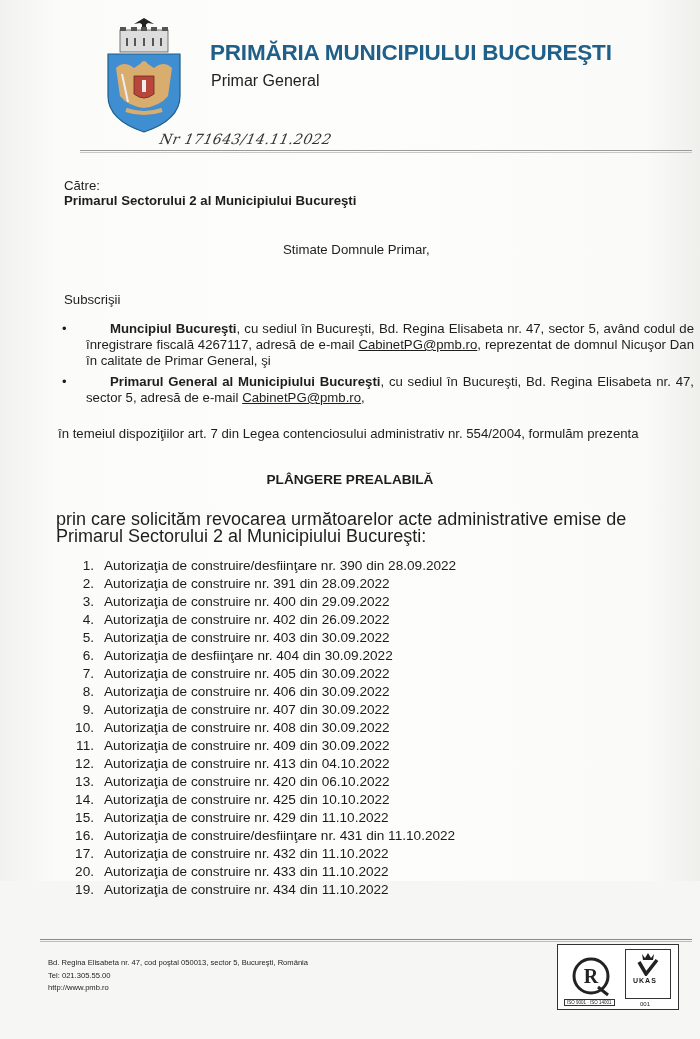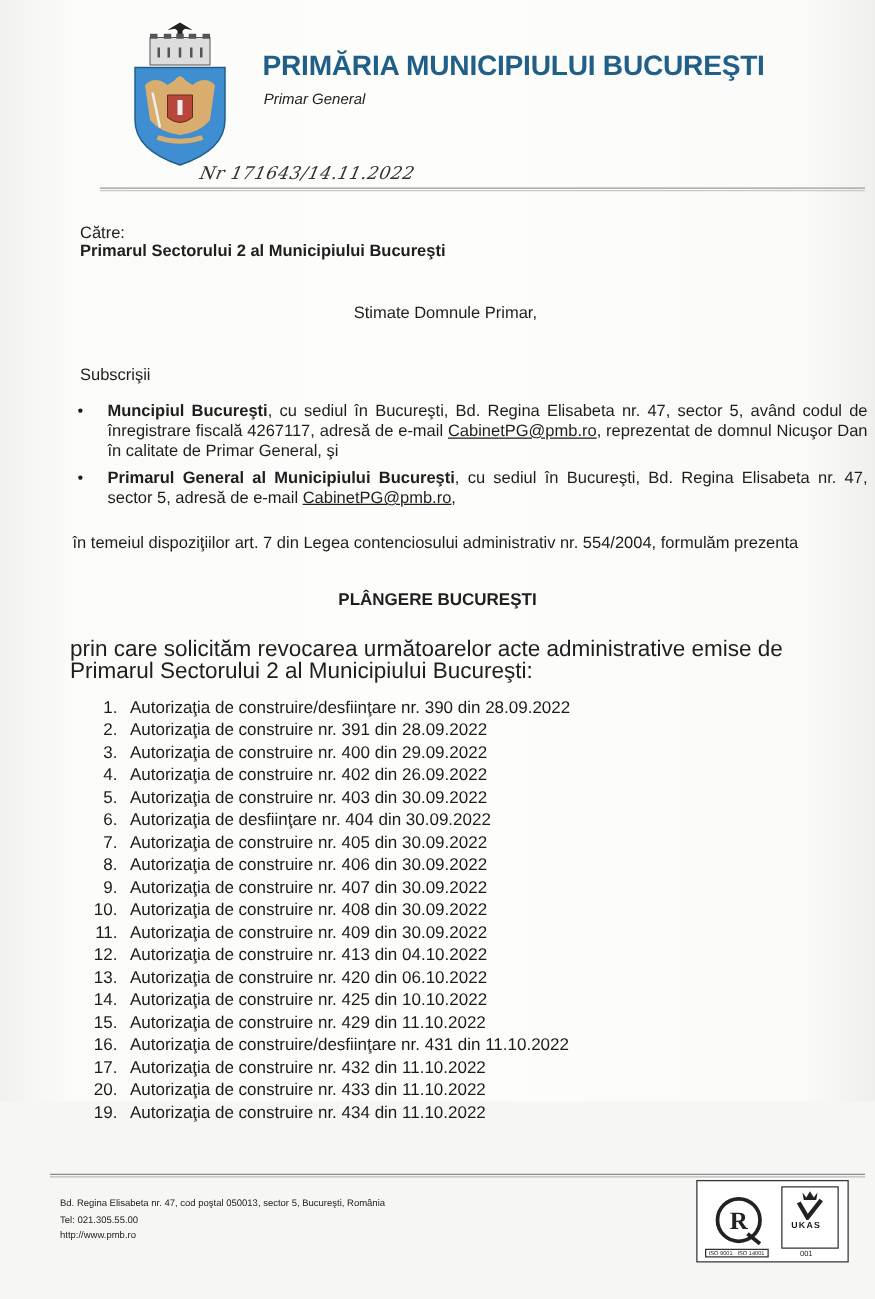--- a/index.html
+++ b/index.html
@@ -5,28 +5,28 @@
   * { box-sizing: border-box; margin: 0; padding: 0; }
   html, body { width: 700px; height: 1039px; background: #f6f6f4; overflow: hidden; }
   body { font-family: "Liberation Sans", sans-serif; color: #1b1b1b; position: relative; }
   .page { position: absolute; left: 0; top: 0; width: 700px; height: 881px;
     background: linear-gradient(90deg, #f1f1ef 0%, #fbfbfa 8%, #fdfdfc 50%, #fafaf8 92%, #efefec 100%); }
 
   
   .crest { position: absolute; left: 104px; top: 16px; width: 80px; height: 118px; }
   .org-title { position: absolute; left: 210px; top: 40px; font-size: 22.5px; font-weight: bold;
     color: #1f5f88; letter-spacing: -0.2px; white-space: nowrap; }
-  .org-sub { position: absolute; left: 211px; top: 72px; font-size: 12px; color: #222; font-style: italic; }
+  .org-sub { position: absolute; left: 211px; top: 72px; font-size: 16px; color: #222; }
   .handwritten { position: absolute; left: 160px; top: 131px; font-family: "DejaVu Serif", serif;
     font-style: italic; font-size: 14px; color: #333; letter-spacing: 0.5px; transform: skewX(-12deg); white-space: nowrap; }
   .hr-top { position: absolute; left: 80px; top: 150px; width: 612px; height: 3px;
     border-top: 1px solid #9a9a9a; border-bottom: 1px solid #c8c8c8; }
 
   .text { position: absolute; font-size: 13.2px; color: #1e1e1e; line-height: 16px; }
-  .bold { font-weight: bold; }
+  .bold { font-weight: bold; margin-left: 24px; }
   .u { text-decoration: underline; }
   .justify { text-align: justify; }
 
   .recipient-label { left: 64px; top: 178px; }
   .recipient-name { left: 64px; top: 193px; font-weight: bold; }
   .salutation { left: 283px; top: 242px; }
   .subscrisii { left: 64px; top: 292px; }
 
   .bullet { position: absolute; left: 62px; font-size: 13px; }
   .para1 { left: 86px; top: 321px; width: 608px; }
@@ -98,21 +98,21 @@
   <div class="text para1 justify">
     <span class="bold">Muncipiul Bucureşti</span><span>, cu sediul în Bucureşti, Bd. Regina Elisabeta nr. 47, sector 5, având codul de înregistrare fiscală 4267117, adresă de e-mail </span><span class="u">CabinetPG@pmb.ro</span><span>, reprezentat de domnul Nicuşor Dan în calitate de Primar General, şi</span>
   </div>
 
   <div class="bullet" style="top:374px">•</div>
   <div class="text para2 justify">
     <span class="bold">Primarul General al Municipiului Bucureşti</span><span>, cu sediul în Bucureşti, Bd. Regina Elisabeta nr. 47, sector 5, adresă de e-mail </span><span class="u">CabinetPG@pmb.ro</span><span>,</span>
   </div>
 
   <div class="text legal justify">în temeiul dispoziţiilor art. 7 din Legea contenciosului administrativ nr. 554/2004, formulăm prezenta</div>
-  <div class="text heading">PLÂNGERE BUCUREŞTI</div>
+  <div class="text heading">PLÂNGERE PREALABILĂ</div>
   <div class="text intro">prin care solicităm revocarea următoarelor acte administrative emise de Primarul Sectorului 2 al Municipiului Bucureşti:</div>
 
   <div class="acts">
     <div class="act">
         <span class="num">1.</span>
         <span>Autorizaţia de construire/desfiinţare nr. 390 din 28.09.2022</span>
       </div>
     <div class="act">
         <span class="num">2.</span>
         <span>Autorizaţia de construire nr. 391 din 28.09.2022</span>

